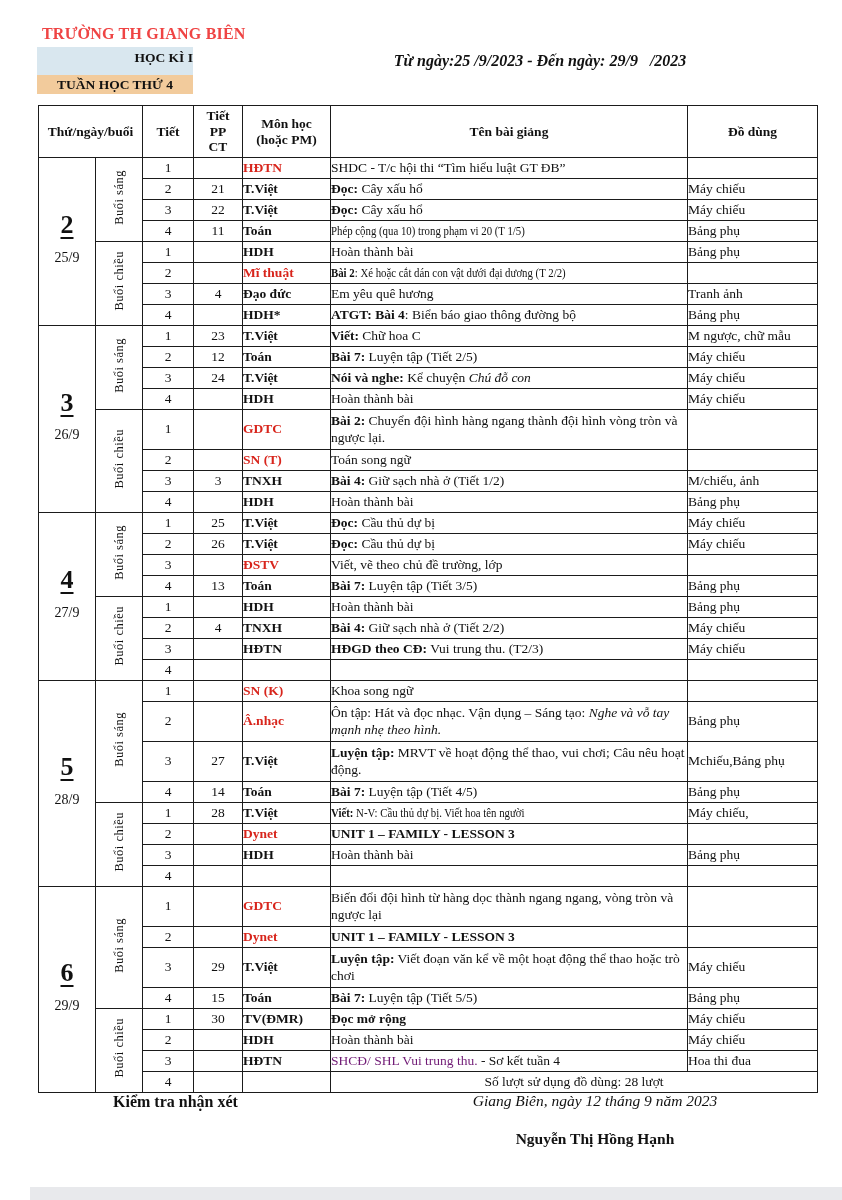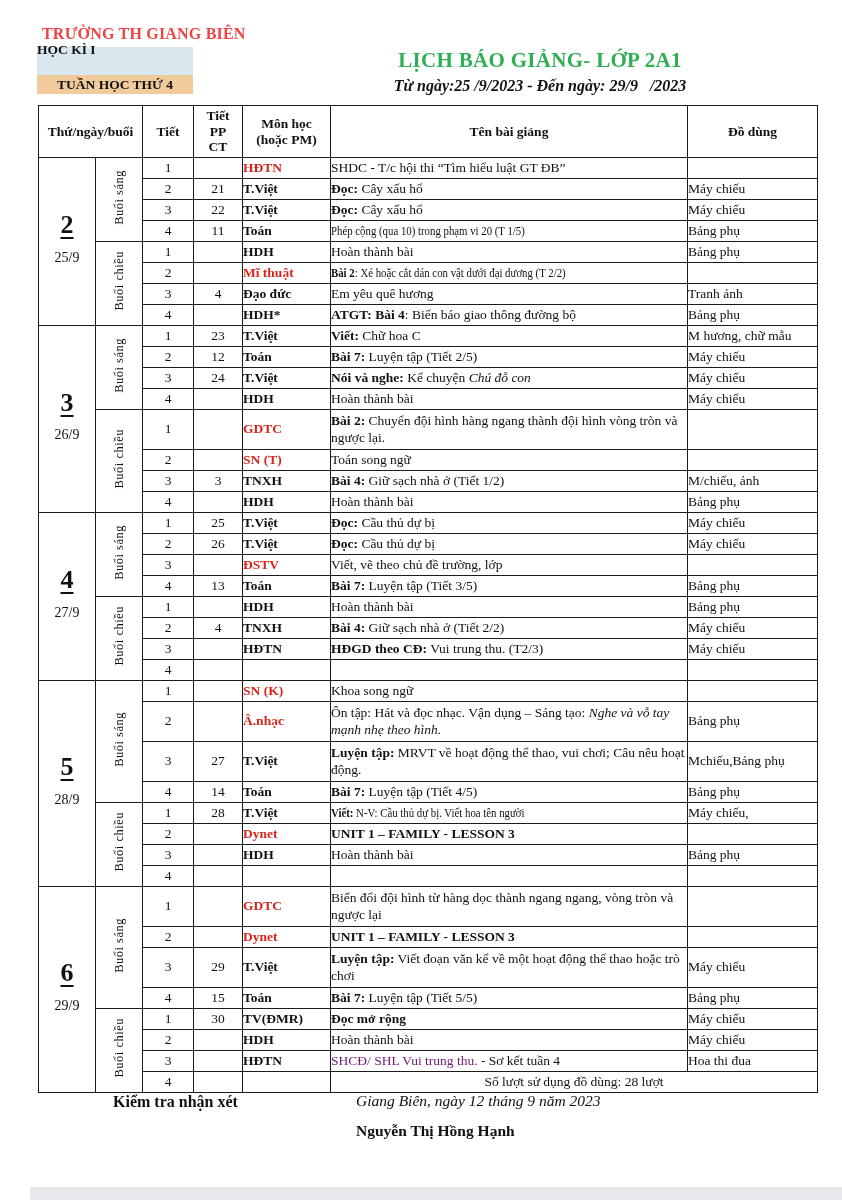--- a/index.html
+++ b/index.html
@@ -3,21 +3,21 @@
 <meta charset="utf-8">
 <style>
   html,body{margin:0;padding:0;}
   body{width:842px;height:1200px;background:#ffffff;position:relative;overflow:hidden;
        font-family:"Liberation Serif","DejaVu Serif",serif;color:#111;}
   .abs{position:absolute;}
 
   
   .school{left:42px;top:25px;font-size:16px;font-weight:bold;color:#ef4444;letter-spacing:.2px;}
   .hk-box{left:37px;top:47px;width:156px;height:28px;background:#D9E7EF;
-          display:flex;align-items:flex-end;justify-content:flex-start;padding-bottom:17px;box-sizing:border-box;
+          display:flex;align-items:flex-end;justify-content:flex-end;padding-bottom:9px;box-sizing:border-box;
           font-size:13.5px;font-weight:bold;}
   .week-box{left:37px;top:75px;width:156px;height:19px;background:#F2CB9C;
           display:flex;align-items:center;justify-content:center;box-sizing:border-box;
           font-size:13.5px;font-weight:bold;}
   .title-wrap{left:300px;top:48px;width:480px;text-align:center;}
   .main-title{font-size:21px;font-weight:bold;color:#2FAE54;letter-spacing:.3px;}
   .date-range{font-size:16px;font-weight:bold;font-style:italic;margin-top:4px;white-space:pre;}
 
   
   #schedule{position:absolute;left:38px;top:105px;border-collapse:collapse;table-layout:fixed;
@@ -37,38 +37,37 @@
   tr.tall .tiet,tr.tall .ppct{vertical-align:bottom;padding-bottom:3px;}
   .day-cell{text-align:center;vertical-align:middle;}
   .day-num{font-size:26px;font-weight:bold;text-decoration:underline;text-decoration-thickness:2px;text-underline-offset:4px;}
   .day-date{font-size:14px;margin-top:16px;}
   .session-td{text-align:center;vertical-align:middle;}
   .session-label{display:inline-block;writing-mode:vertical-rl;transform:rotate(180deg);
                  font-size:12.5px;letter-spacing:.5px;line-height:1;white-space:nowrap;}
 
   
   .check-note{left:113px;top:1093px;font-size:16px;font-weight:bold;}
-  .sign-block{left:356px;top:1092px;width:420px;text-align:left;}
+  .sign-block{left:385px;top:1092px;width:420px;text-align:center;}
   .place-date{font-size:15.5px;font-style:italic;}
   .role{font-size:15px;font-weight:bold;margin-top:3px;letter-spacing:.3px;}
-  .signature{font-size:15.5px;font-weight:bold;margin-top:12px;}
+  .signature{font-size:15.5px;font-weight:bold;margin-top:20px;}
   .bottom-bar{left:30px;right:0;bottom:0;height:13px;background:#E8E9EC;}
 </style>
 </head>
 <body>
 
 <div class="abs school">TRƯỜNG TH GIANG BIÊN</div>
 <div class="abs hk-box">
   <span>HỌC KÌ I</span>
 </div>
 <div class="abs week-box">
   <span>TUẦN HỌC THỨ 4</span>
 </div>
 <div class="abs title-wrap">
-  <div class="main-title">LỊCH BÁO GIẢNG- LỚP 2A1</div>
   <div class="date-range">Từ ngày:25 /9/2023 - Đến ngày: 29/9   /2023</div>
 </div>
 
 <table id="schedule">
     <colgroup>
       <col style="width: 57px;">
       <col style="width: 47px;">
       <col style="width: 51px;">
       <col style="width: 49px;">
       <col style="width: 88px;">
@@ -154,21 +153,21 @@
       <tr style="height: 21px;">
         <td rowspan="8" class="day-cell">
           <div class="day-num">3</div>
           <div class="day-date">26/9</div>
         </td>
         <td rowspan="4" class="session-td"><span class="session-label">Buổi sáng</span></td>
         <td class="tiet">1</td>
         <td class="ppct">23</td>
         <td class="subject">T.Việt</td>
         <td class="lesson"><span class="b">Viết:</span><span> Chữ hoa C</span></td>
-        <td class="tool">M hương, chữ mẫu</td>
+        <td class="tool">M ngược, chữ mẫu</td>
       </tr>
       <tr style="height: 21px;">
         <td class="tiet">2</td>
         <td class="ppct">12</td>
         <td class="subject">Toán</td>
         <td class="lesson"><span class="b">Bài 7:</span><span> Luyện tập (Tiết 2/5)</span></td>
         <td class="tool">Máy chiếu</td>
       </tr>
       <tr style="height: 21px;">
         <td class="tiet">3</td>

